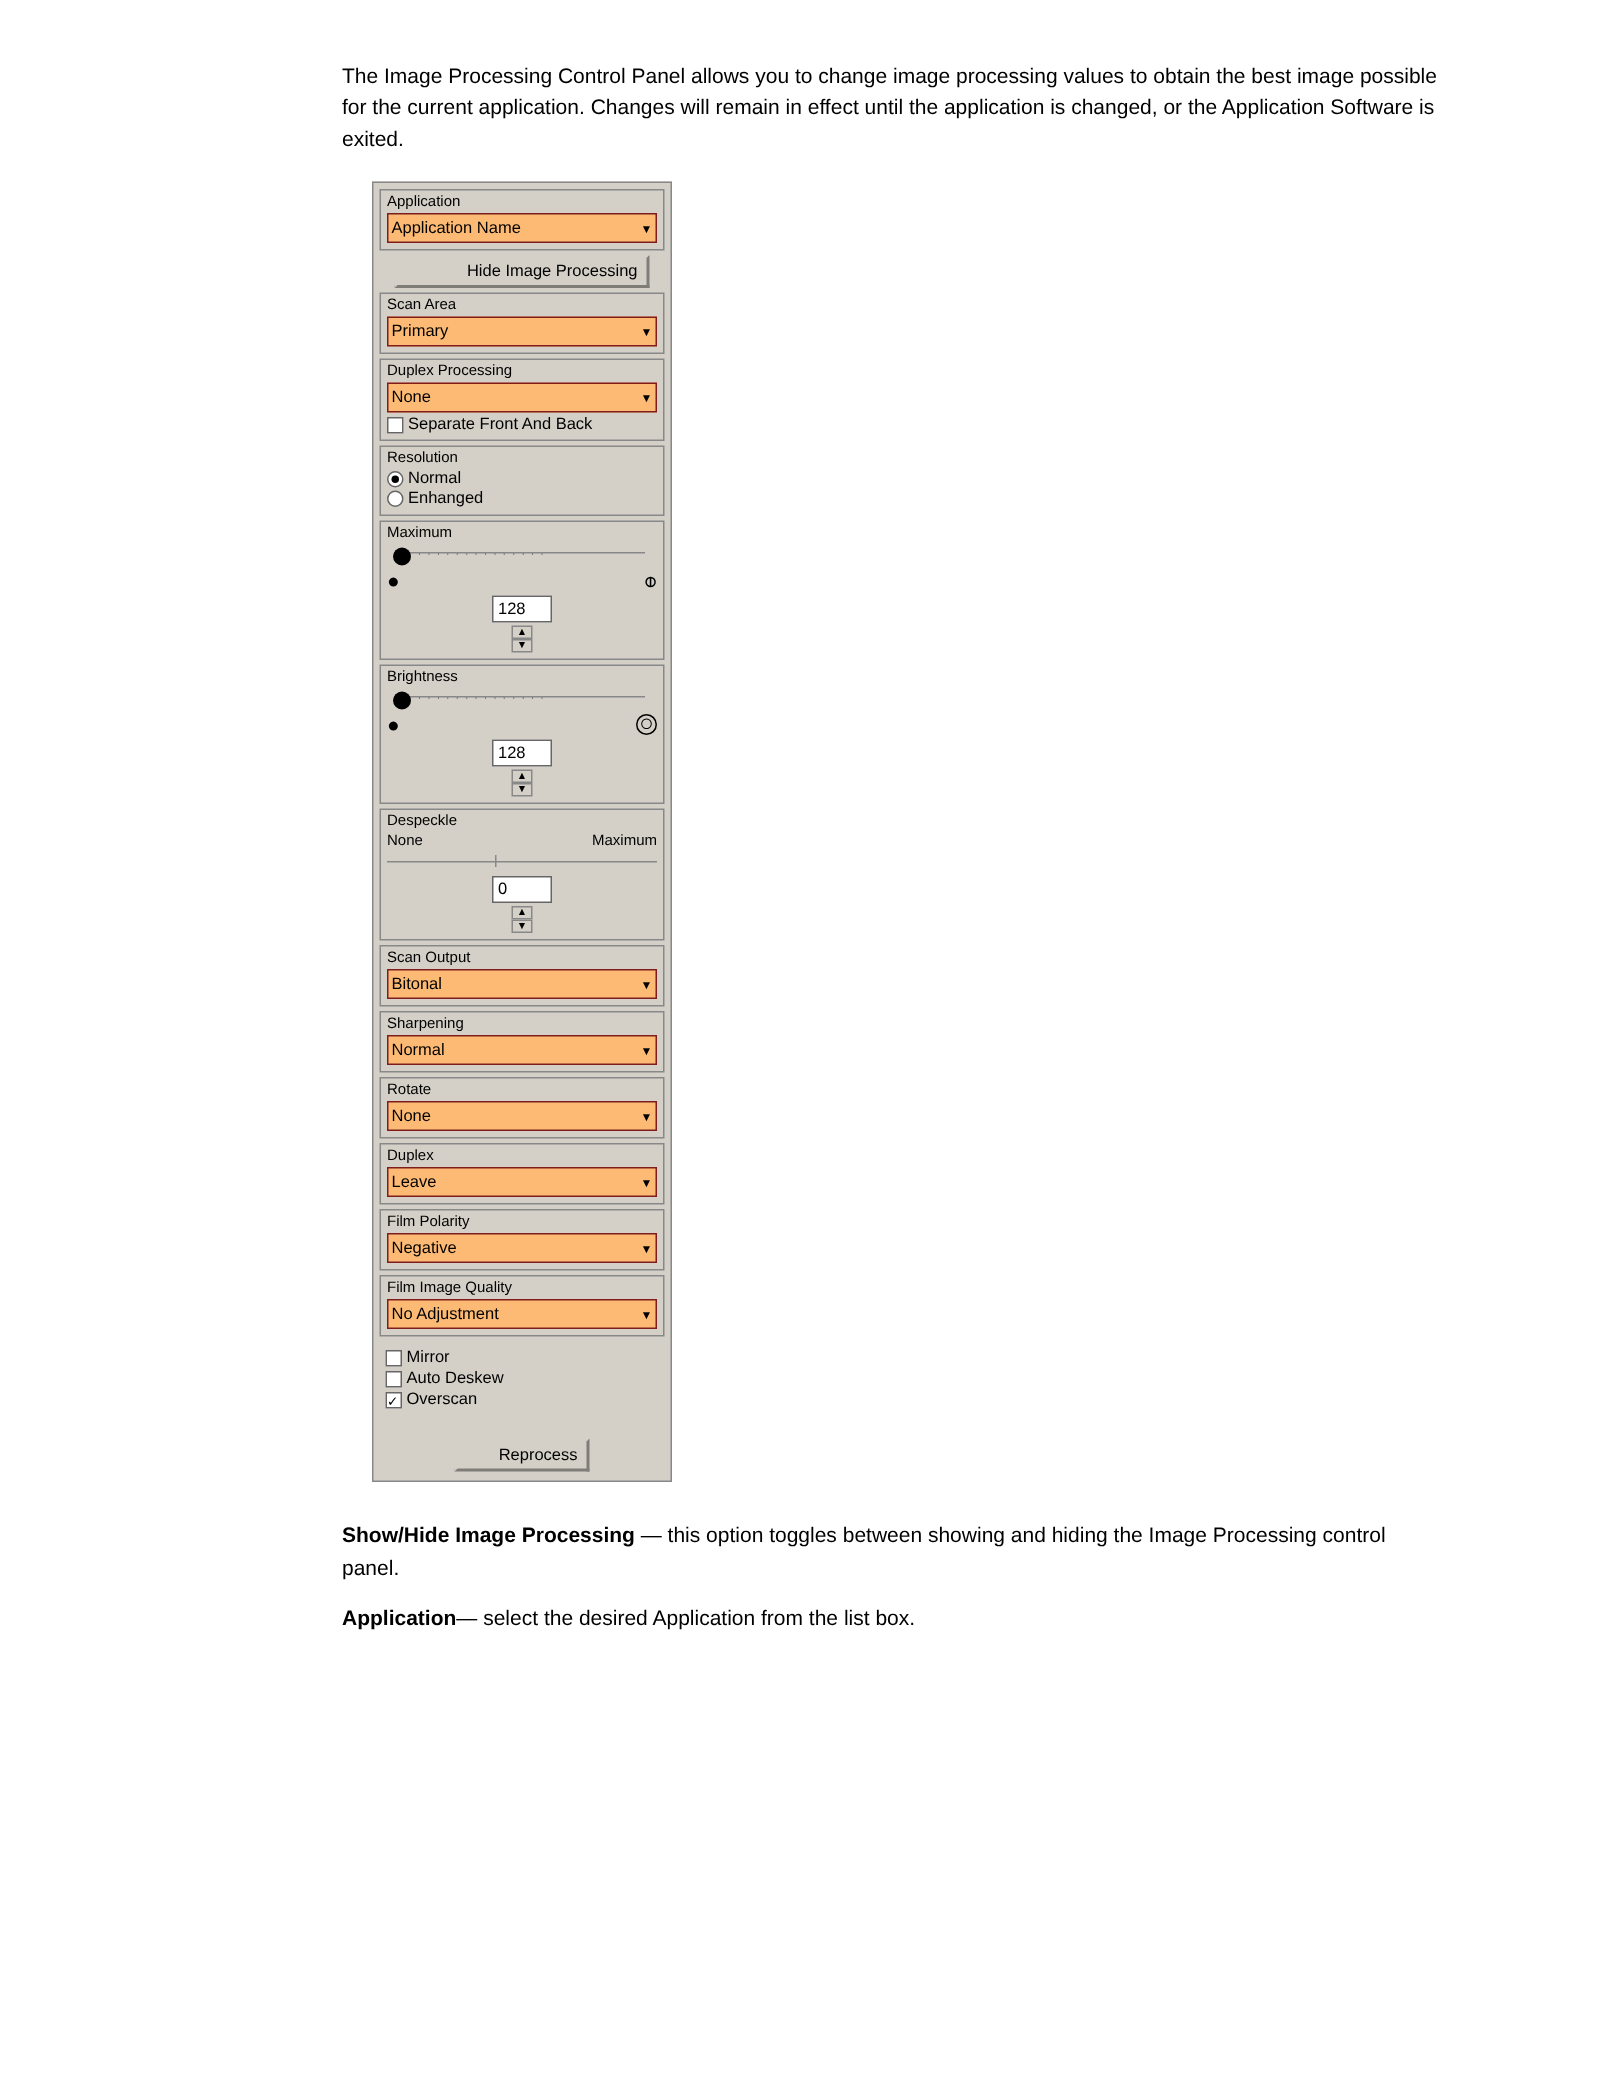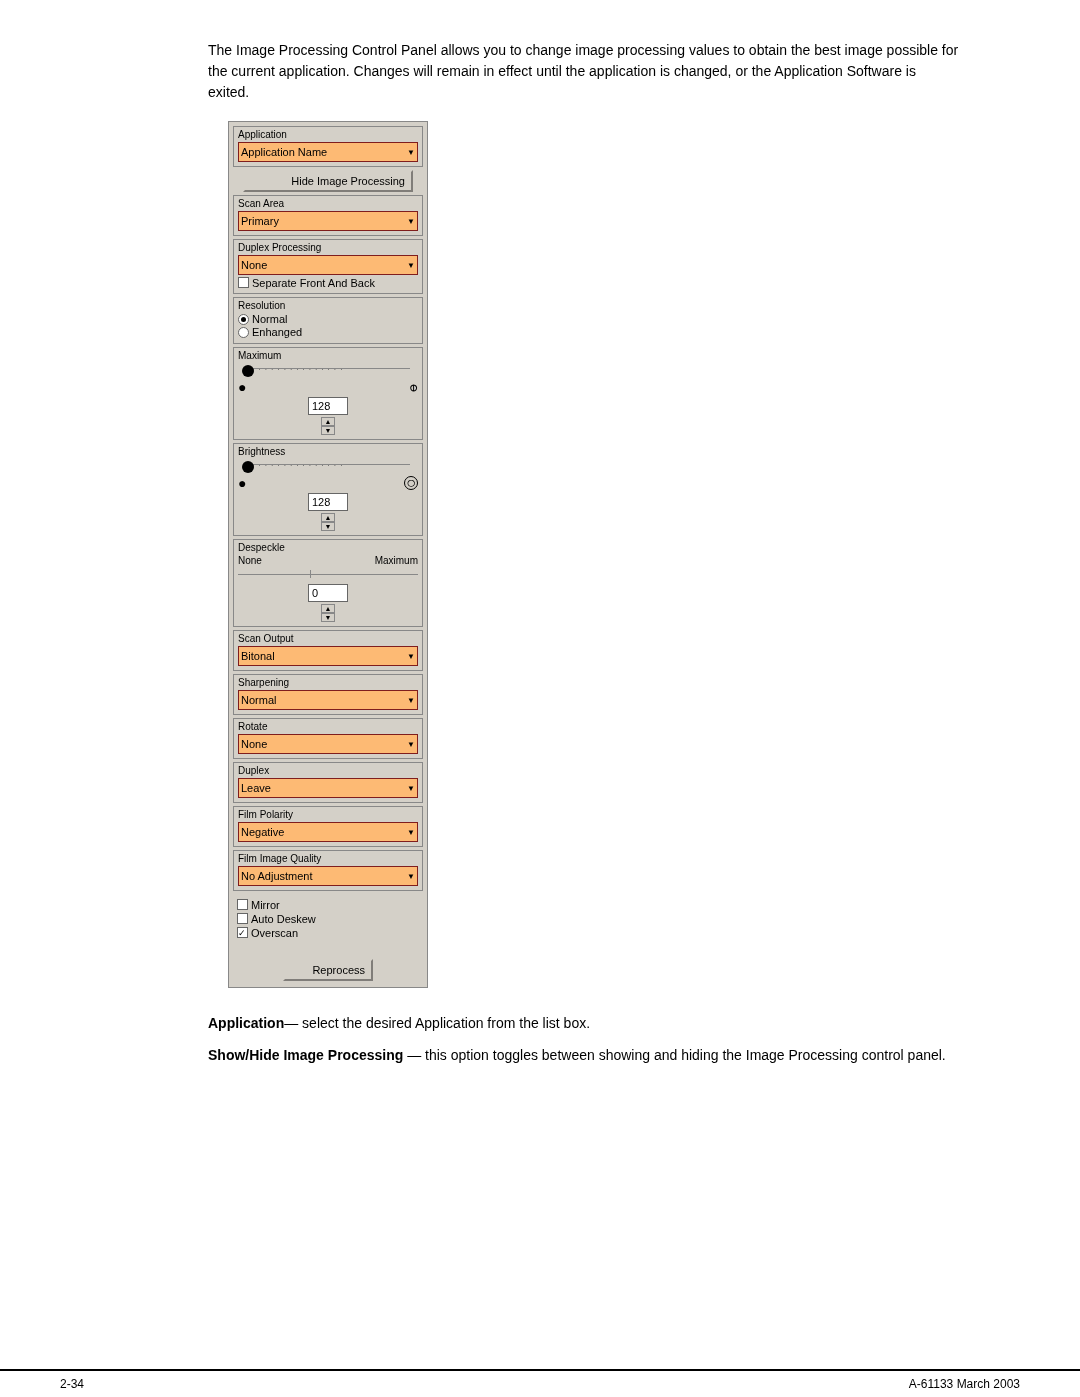--- a/index.html
+++ b/index.html
@@ -9,21 +9,21 @@
       font-size: 13px;
       color: #000;
       width: 1080px;
       min-height: 1397px;
       position: relative;
     }
 
     .page {
       width: 1080px;
       min-height: 1397px;
-      padding: 40px 60px 40px 28px;
+      padding: 40px 60px 40px 48px;
       display: flex;
       flex-direction: column;
     }
 
     .intro-text {
       margin-left: 180px;
       margin-right: 60px;
       margin-bottom: 18px;
       font-size: 14px;
       line-height: 1.5;
@@ -73,21 +73,21 @@
       height: 20px;
     }
 
     .dropdown-arrow {
       font-size: 8px;
       color: #000;
     }
 
     .checkbox-row {
       display: flex;
-      align-items: flex-start;
+      align-items: flex-end;
       gap: 3px;
       font-size: 11px;
       margin-top: 2px;
     }
 
     .checkbox {
       width: 11px;
       height: 11px;
       border: 1px solid #666;
       background: #fff;
@@ -460,23 +460,19 @@
         </div>
         <div style="text-align:center;margin-top:20px;text-decoration:underline;">
           <button class="hide-button" style="width:90px;">Reprocess</button>
         </div>
       </div>
 
     </div>
   </div>
 
   <p class="content-text">
+    <strong>Show/Hide Image Processing</strong><span> —</span><span> this option toggles between showing and hiding the Image Processing control panel.</span>
+  </p>
+  <p class="content-text">
     <strong>Application</strong><span>—</span><span> select the desired Application from the list box.</span>
   </p>
-  <p class="content-text">
-    <strong>Show/Hide Image Processing</strong><span> —</span><span> this option toggles between showing and hiding the Image Processing control panel.</span>
-  </p>
-
-  <div class="footer">
-    <span>2-34</span>
-    <span>A-61133  March 2003</span>
-  </div>
+
 </div>
 
 </body></html>

